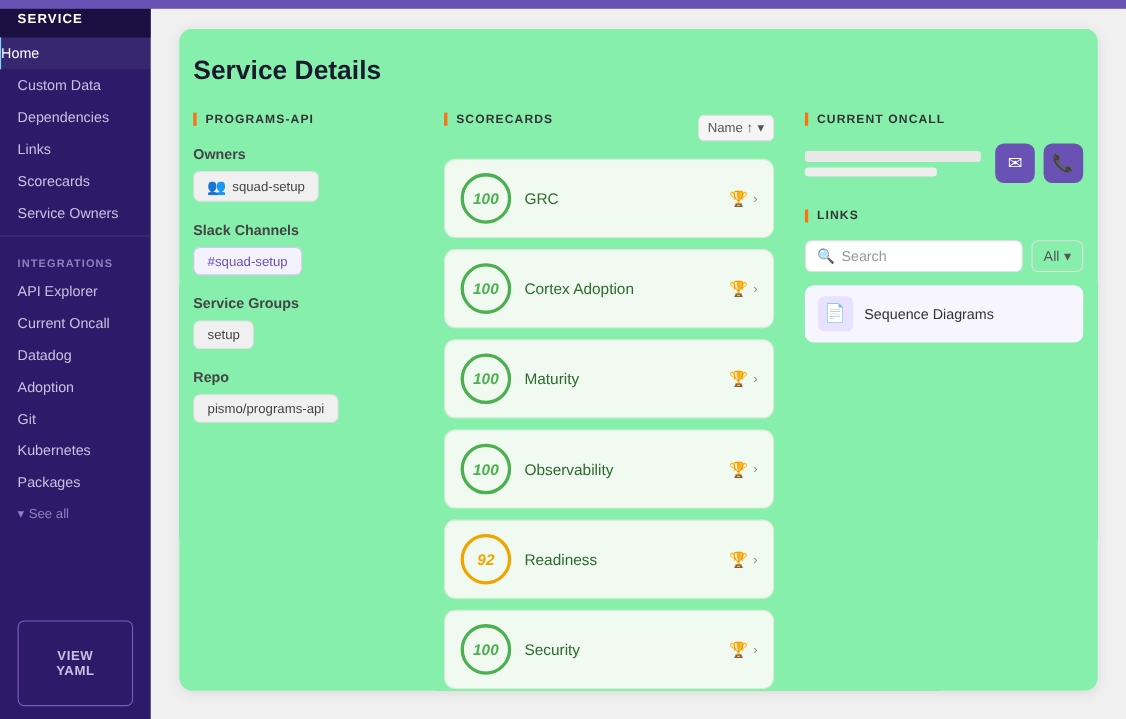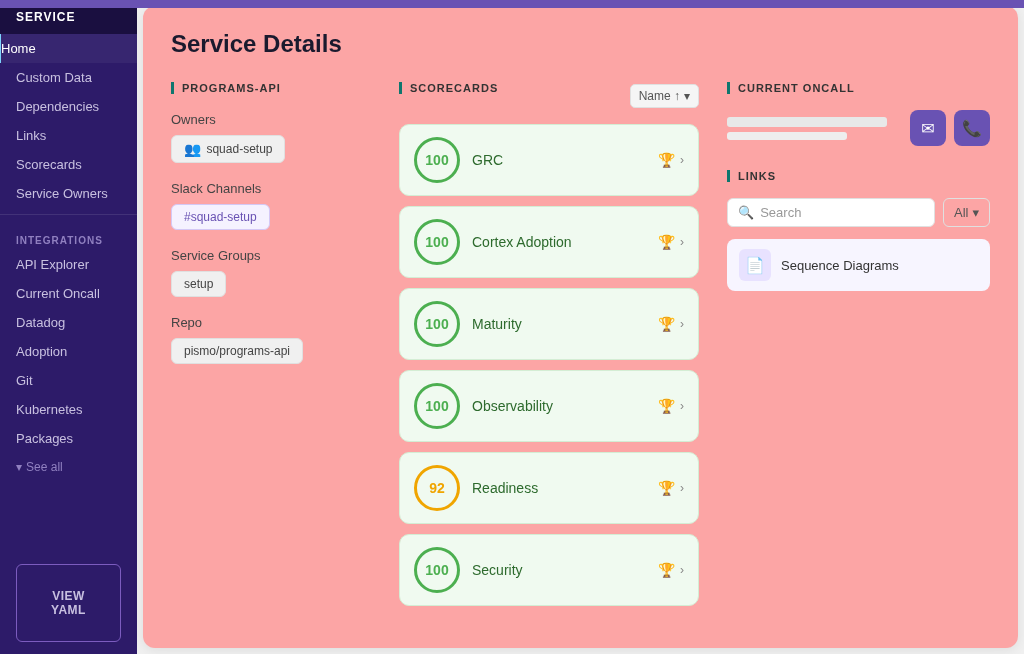--- a/index.html
+++ b/index.html
@@ -69,25 +69,25 @@
       padding: 24px;
       font-size: 12px;
       font-weight: 600;
       cursor: pointer;
       letter-spacing: 0.5px;
     }
 
     
     .main {
       flex: 1;
-      background: #fca5a5;
+      background: #86efac;
       border-radius: 12px;
-      margin: 6px;
+      margin: 26px;
       overflow-y: auto;
-      padding: 24px 28px;
+      padding: 24px 13px;
       box-shadow: 0 2px 12px rgba(0,0,0,0.08);
     }
     .page-title {
       font-size: 24px;
       font-weight: 600;
       color: #1a1a2e;
       margin-bottom: 24px;
     }
 
     
@@ -96,27 +96,27 @@
       grid-template-columns: 200px 300px 1fr;
       gap: 28px;
     }
 
     
     .section-title {
       font-size: 11px;
       font-weight: 700;
       color: #333;
       letter-spacing: 1px;
-      border-left: 3px solid #0f766e;
+      border-left: 3px solid #f97316;
       padding-left: 8px;
       margin-bottom: 16px;
     }
     .field-label {
       font-size: 13px;
-      font-weight: 400;
+      font-weight: 700;
       color: #444;
       margin-bottom: 8px;
       margin-top: 18px;
     }
     .field-label:first-of-type { margin-top: 0; }
     .tag-chip {
       display: inline-flex;
       align-items: center;
       gap: 5px;
       background: #f0f0f0;
@@ -165,20 +165,21 @@
       height: 46px;
       border-radius: 50%;
       border: 3px solid #4caf50;
       display: flex;
       align-items: center;
       justify-content: center;
       font-size: 14px;
       font-weight: 700;
       color: #4caf50;
       flex-shrink: 0;
+      font-style: italic;
     }
     .score-circle.amber { border-color: #f0a500; color: #f0a500; }
     .scorecard-name {
       flex: 1;
       font-size: 14px;
       color: #2d6a2d;
       font-weight: 500;
     }
     .scorecard-badge {
       display: flex;

